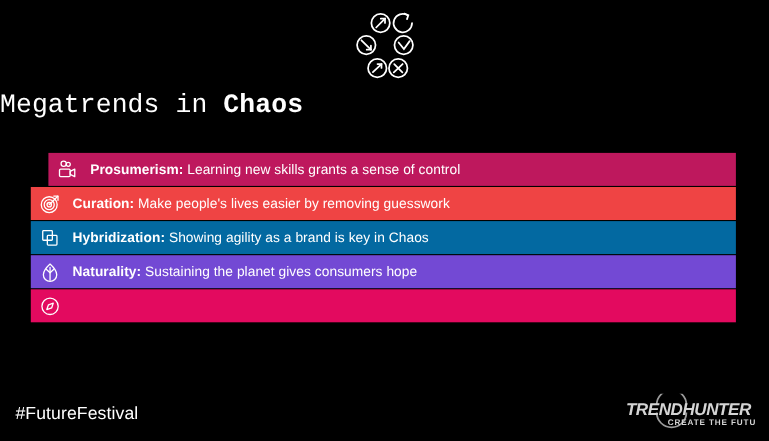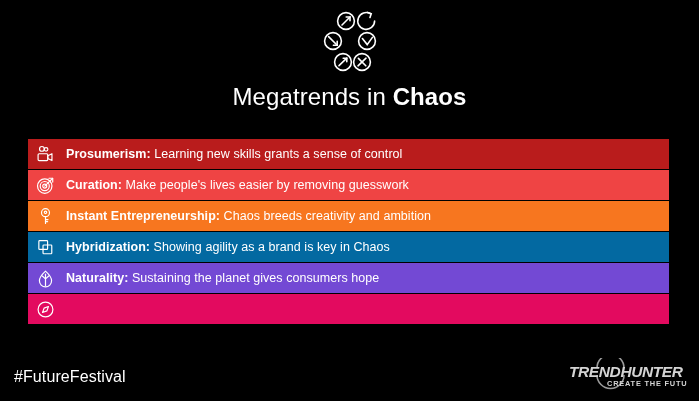--- a/index.html
+++ b/index.html
@@ -20,26 +20,26 @@
     position:absolute;
     left:0; right:0; top:6px;
     display:flex; justify-content:center;
   }
   .logo-mark svg { display:block; }
 
   
   .title {
     position:absolute;
     left:0; right:0; top:83px;
-    text-align:center;
     color:#ffffff;
     font-size:24px;
     font-weight:300;
     letter-spacing:0.1px;
     white-space:nowrap;
+    font-family:Liberation Mono, monospace;
   }
   .title .strong { font-weight:700; }
 
   
   .bars {
     position:absolute;
     left:28px; top:139px;
     width:641px;
   }
   .bar {
@@ -129,21 +129,21 @@
       </g>
     </svg>
   </div>
 
   <div class="title">
     <span>Megatrends in </span><span class="strong">Chaos</span>
   </div>
 
   <div class="bars">
 
-    <div class="bar" style="background:#b91c1c;">
+    <div class="bar" style="background:#be185d;margin-left:16px;">
       <span class="bar-icon">
         <svg width="19" height="19" viewBox="0 0 20 20" fill="none" stroke="#ffffff" stroke-width="1.25" stroke-linecap="round" stroke-linejoin="round">
           <circle cx="6.2" cy="4.1" r="2.5"></circle>
           <circle cx="10.6" cy="4.6" r="1.9"></circle>
           <rect x="2.2" y="9.2" width="10.2" height="7.2" rx="1.1"></rect>
           <path d="M12.4 11.4 L16.8 9.2 L16.8 16.4 L12.4 14.2 Z"></path>
         </svg>
       </span>
       <span class="bar-text"><span class="lead">Prosumerism:</span>
         <span>Learning new skills grants a sense of control</span></span>
@@ -156,33 +156,20 @@
           <circle cx="9.2" cy="10.6" r="4.8"></circle>
           <circle cx="9.2" cy="10.6" r="2.1"></circle>
           <line x1="9.2" y1="10.6" x2="17.4" y2="2.6"></line>
           <polyline points="13.6,2.4 17.6,2.4 17.6,6.4" fill="none"></polyline>
         </svg>
       </span>
       <span class="bar-text"><span class="lead">Curation:</span>
         <span>Make people's lives easier by removing guesswork</span></span>
     </div>
 
-    <div class="bar" style="background:#f7761f;">
-      <span class="bar-icon">
-        <svg width="19" height="19" viewBox="0 0 20 20" fill="none" stroke="#ffffff" stroke-width="1.25" stroke-linecap="round" stroke-linejoin="round">
-          <circle cx="10" cy="6" r="4.2"></circle>
-          <circle cx="10" cy="5.6" r="1.3"></circle>
-          <line x1="10" y1="10.2" x2="10" y2="17.4"></line>
-          <line x1="10" y1="13.2" x2="12.6" y2="13.2"></line>
-          <line x1="10" y1="15.4" x2="12.2" y2="15.4"></line>
-        </svg>
-      </span>
-      <span class="bar-text"><span class="lead">Instant Entrepreneurship:</span>
-        <span>Chaos breeds creativity and ambition</span></span>
-    </div>
 
     <div class="bar" style="background:#0369a1;">
       <span class="bar-icon">
         <svg width="19" height="19" viewBox="0 0 20 20" fill="none" stroke="#ffffff" stroke-width="1.25" stroke-linecap="round" stroke-linejoin="round">
           <rect x="3.0" y="2.8" width="9.2" height="9.2" rx="0.8"></rect>
           <rect x="7.4" y="7.4" width="9.2" height="9.2" rx="0.8"></rect>
         </svg>
       </span>
       <span class="bar-text"><span class="lead">Hybridization:</span>
         <span>Showing agility as a brand is key in Chaos</span></span>

